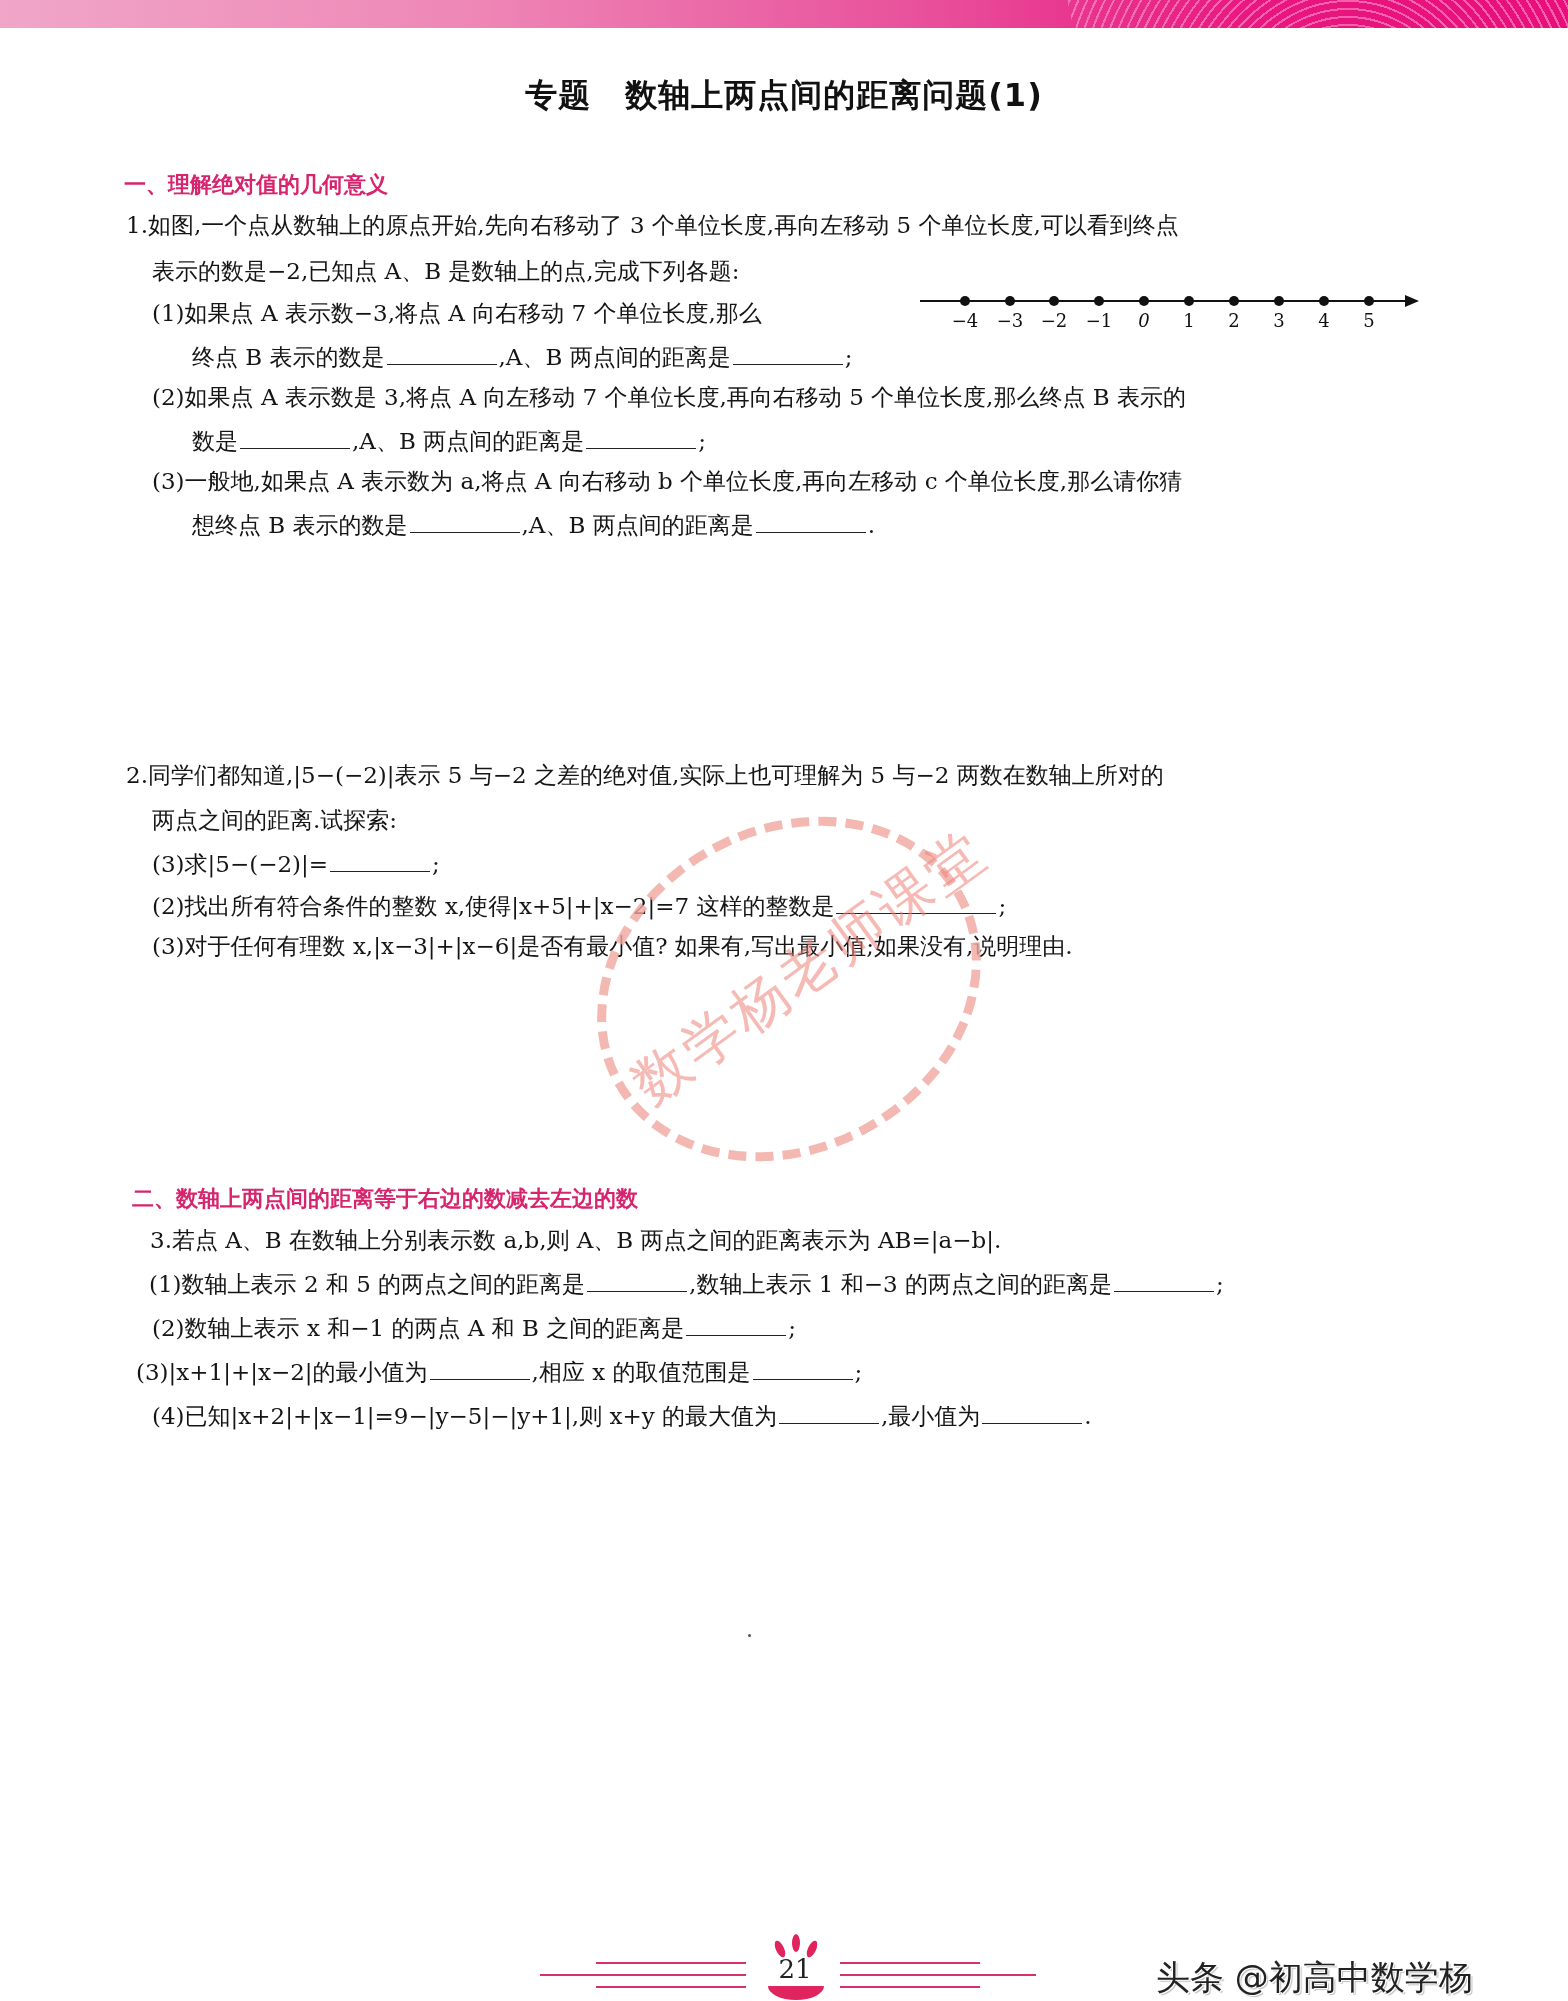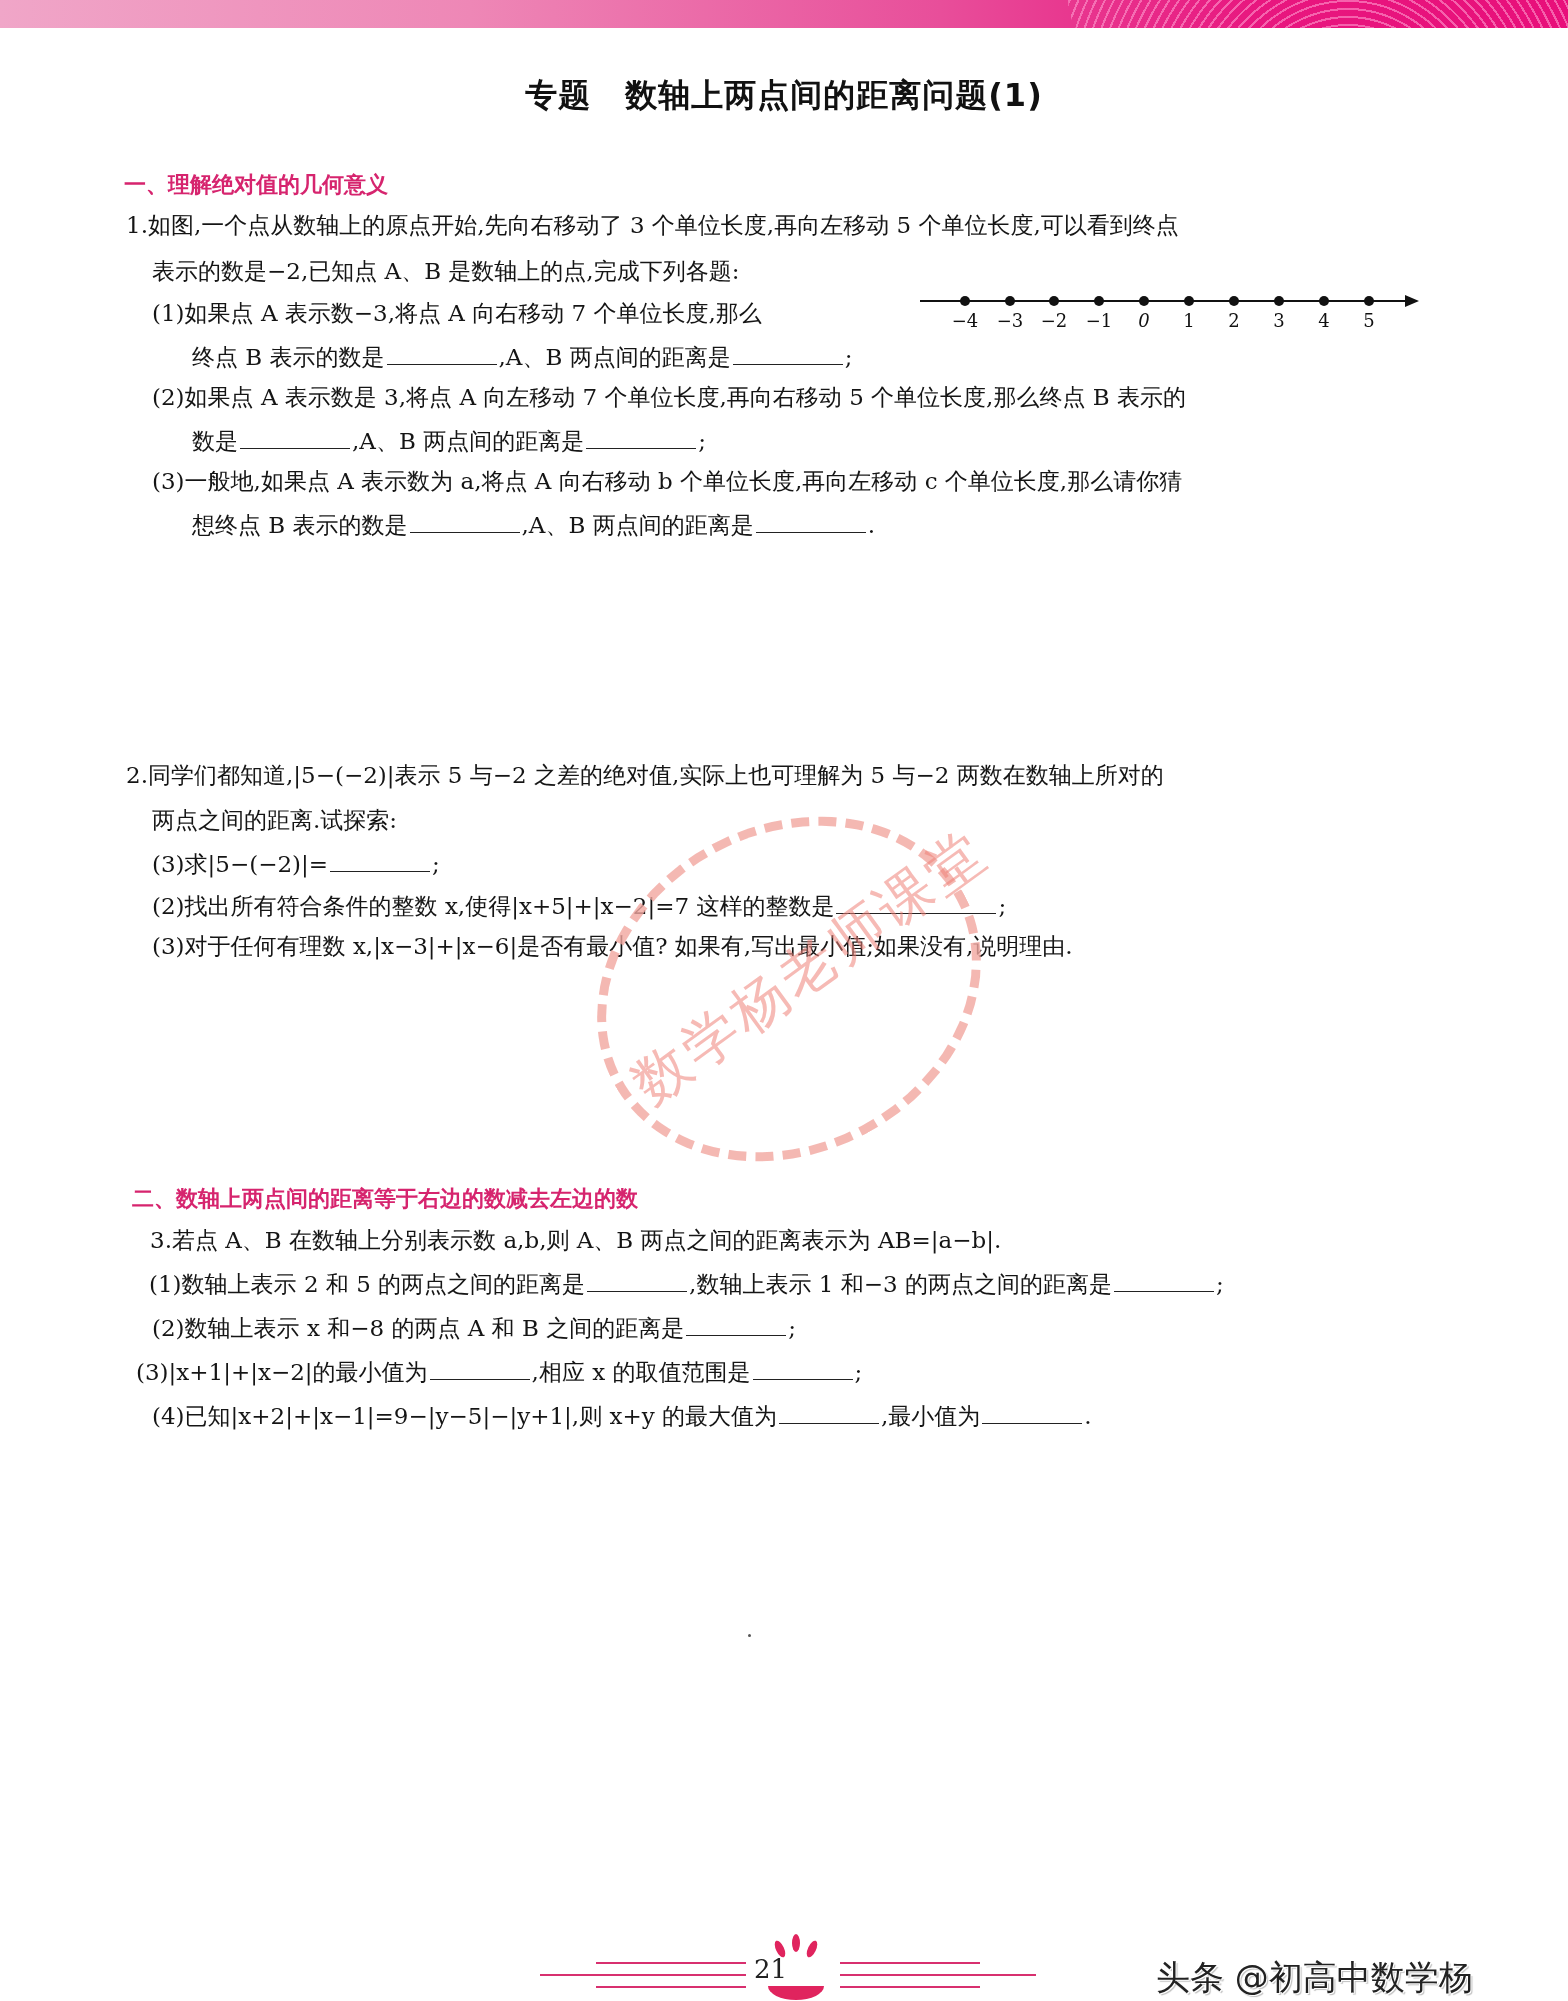--- a/index.html
+++ b/index.html
@@ -51,21 +51,21 @@
   }
   .stamp-text {
     position: absolute; left: 600px; top: 930px; width: 420px; text-align: center;
     transform: rotate(-36deg); font-family: "DejaVu Sans", "Liberation Sans", sans-serif;
     font-size: 56px; color: rgba(238,130,120,0.55); letter-spacing: 4px;
   }
   .speck { position: absolute; left: 748px; top: 1634px; width: 3px; height: 3px; background: #555; border-radius: 50%; }
   .footer { position: absolute; left: 540px; top: 1940px; width: 500px; height: 60px; }
   .footer .rule { position: absolute; height: 2px; background: #d8306f; }
   .footer .pageno {
-    position: absolute; left: 214px; top: 14px; width: 50px; 
+    position: absolute; left: 230px; top: 14px; width: 50px; text-align: center;
     font-size: 26px; color: #222;
   }
   .footer .leaf { position: absolute; width: 8px; height: 18px; background: #e0245e; border-radius: 50% 50% 50% 50%; }
   .footer .book {
     position: absolute; left: 228px; top: 46px; width: 56px; height: 14px;
     background: #e0245e; border-radius: 0 0 50% 50% / 0 0 100% 100%;
   }
   .credit {
     position: absolute; left: 1156px; top: 1955px; font-family: "DejaVu Sans", "Liberation Sans", sans-serif;
     font-size: 34px; color: #222;
@@ -140,21 +140,21 @@
 
 <div class="stamp"></div>
 <div class="stamp-text">数学杨老师课堂</div>
 
 <div class="section-heading" style="left:132px; top:1184px;text-align:right;">二、数轴上两点间的距离等于右边的数减去左边的数</div>
 <div class="line" style="left:126px; top:1225px;margin-left:24px;">3.若点 A、B 在数轴上分别表示数 a,b,则 A、B 两点之间的距离表示为 AB=|a−b|.</div>
 <div class="line" style="left:149px; top:1267px;">
   <span>(1)数轴上表示 2 和 5 的两点之间的距离是</span><span class="blank w100"></span><span>,数轴上表示 1 和−3 的两点之间的距离是</span><span class="blank w100"></span><span>;</span>
 </div>
 <div class="line" style="left:152px; top:1311px;">
-  <span>(2)数轴上表示 x 和−8 的两点 A 和 B 之间的距离是</span><span class="blank w100"></span><span>;</span>
+  <span>(2)数轴上表示 x 和−1 的两点 A 和 B 之间的距离是</span><span class="blank w100"></span><span>;</span>
 </div>
 <div class="line" style="left:136px; top:1355px;">
   <span>(3)|x+1|+|x−2|的最小值为</span><span class="blank w100"></span><span>,相应 x 的取值范围是</span><span class="blank w100"></span><span>;</span>
 </div>
 <div class="line" style="left:152px; top:1399px;">
   <span>(4)已知|x+2|+|x−1|=9−|y−5|−|y+1|,则 x+y 的最大值为</span><span class="blank w100"></span><span>,最小值为</span><span class="blank w100"></span><span>.</span>
 </div>
 
 <div class="speck"></div>
 

